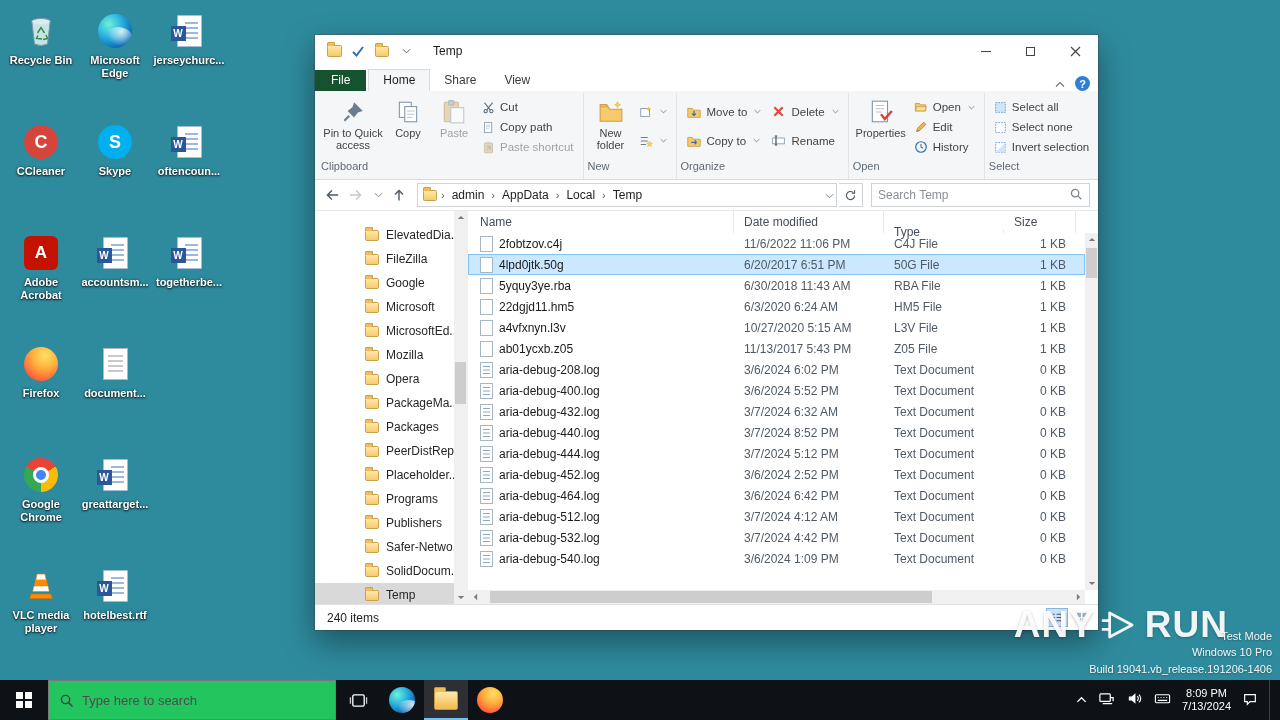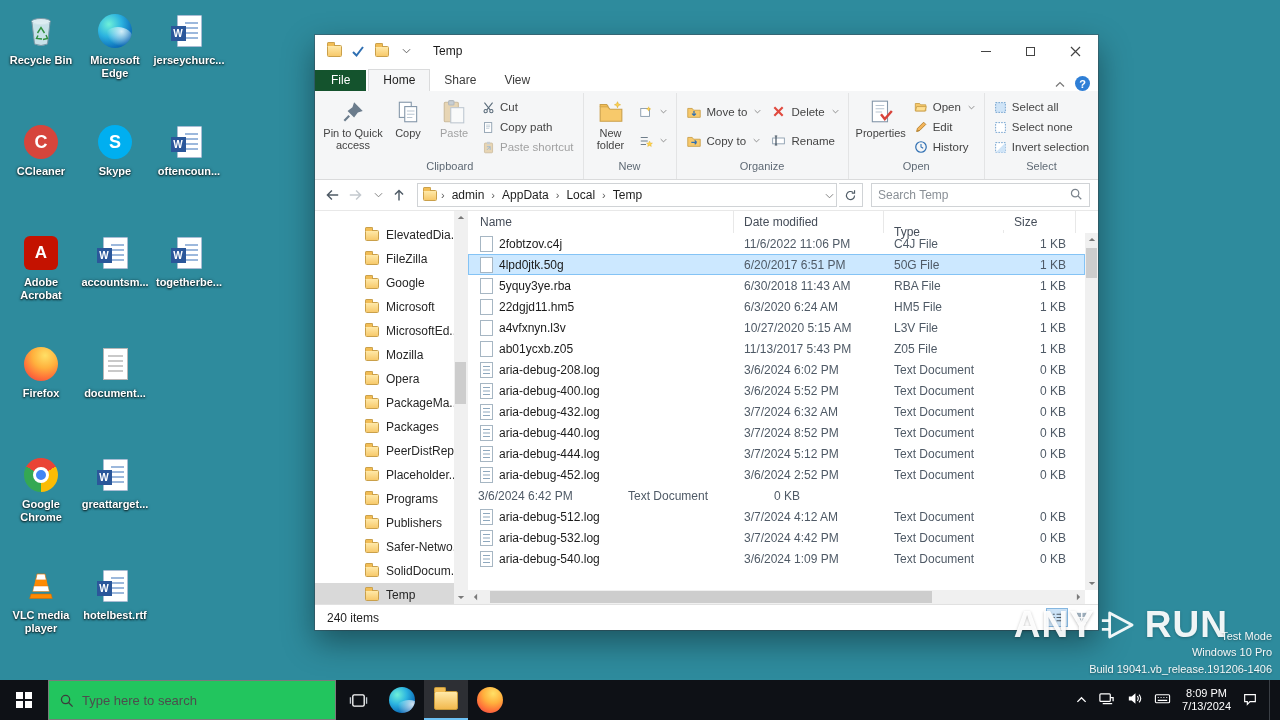--- a/index.html
+++ b/index.html
@@ -39,21 +39,21 @@
   .tabstrip { height:24px; display:flex; align-items:flex-end; background:#fff; flex:none; }
   .tab { padding:3px 14px 4px; font-size:12px; color:#3b3b3b; }
   .tab.file { background:#14532d; color:#fff; padding:3px 16px 4px; margin-right:2px; }
   .tab.active { background:#f5f6f7; border:1px solid #dadbdc; border-bottom:none; color:#1e1e1e; }
   .tab-right { margin-left:auto; display:flex; align-items:center; gap:10px; padding-right:8px; }
   .help { width:15px; height:15px; border-radius:50%; background:#2f7fd6; color:#fff; font-size:11px; font-weight:bold; display:flex; align-items:center; justify-content:center; }
 
   .ribbon { height:89px; background:#f5f6f7; border-bottom:1px solid #dadbdc; display:flex; padding:2px 2px 0; flex:none; }
   .grp { display:flex; flex-direction:column; border-right:1px solid #e3e4e5; padding:2px 4px 0; }
   .grp-body { display:flex; align-items:flex-start; height:64px; }
-  .grp-label { height:17px; font-size:11px; color:#5f6a75; text-align:center; line-height:15px; }
+  .grp-label { height:17px; font-size:11px; color:#5f6a75; text-align:left; line-height:15px; }
   .rbtn-lg { width:46px; display:flex; flex-direction:column; align-items:center; gap:2px; padding:3px 1px; font-size:11px; color:#444; text-align:center; line-height:12px; border:1px solid transparent; }
   .rbtn-lg.wide { width:64px; }
   .rbtn-sm { display:flex; align-items:center; gap:5px; height:20px; font-size:11.5px; color:#444; padding:0 4px; border:1px solid transparent; white-space:nowrap; }
   .smcol { display:flex; flex-direction:column; justify-content:flex-start; padding-top:2px; }
   .smcol.spread { justify-content:space-around; height:60px; }
   .dis { opacity:.48; }
   .ric { display:flex; align-items:center; justify-content:center; }
   .chev { display:inline-flex; margin-left:2px; }
 
   .addrrow { height:31px; display:flex; align-items:center; background:#fff; border-bottom:1px solid #e8e8e8; padding:0 8px 0 4px; gap:2px; flex:none; }
@@ -800,20 +800,24 @@
           <div class="frow">
             <span class="c name">
               <span class="fi log"></span>
               <span>aria-debug-452.log</span>
             </span>
             <span class="c date">3/6/2024 2:52 PM</span>
             <span class="c type">Text Document</span>
             <span class="c size">0 KB</span>
           </div>
           <div class="frow">
+            <span class="c name">
+              <span class="fi log"></span>
+              <span>aria-debug-464.log</span>
+            </span>
             <span class="c date">3/6/2024 6:42 PM</span>
             <span class="c type">Text Document</span>
             <span class="c size">0 KB</span>
           </div>
           <div class="frow">
             <span class="c name">
               <span class="fi log"></span>
               <span>aria-debug-512.log</span>
             </span>
             <span class="c date">3/7/2024 4:12 AM</span>

